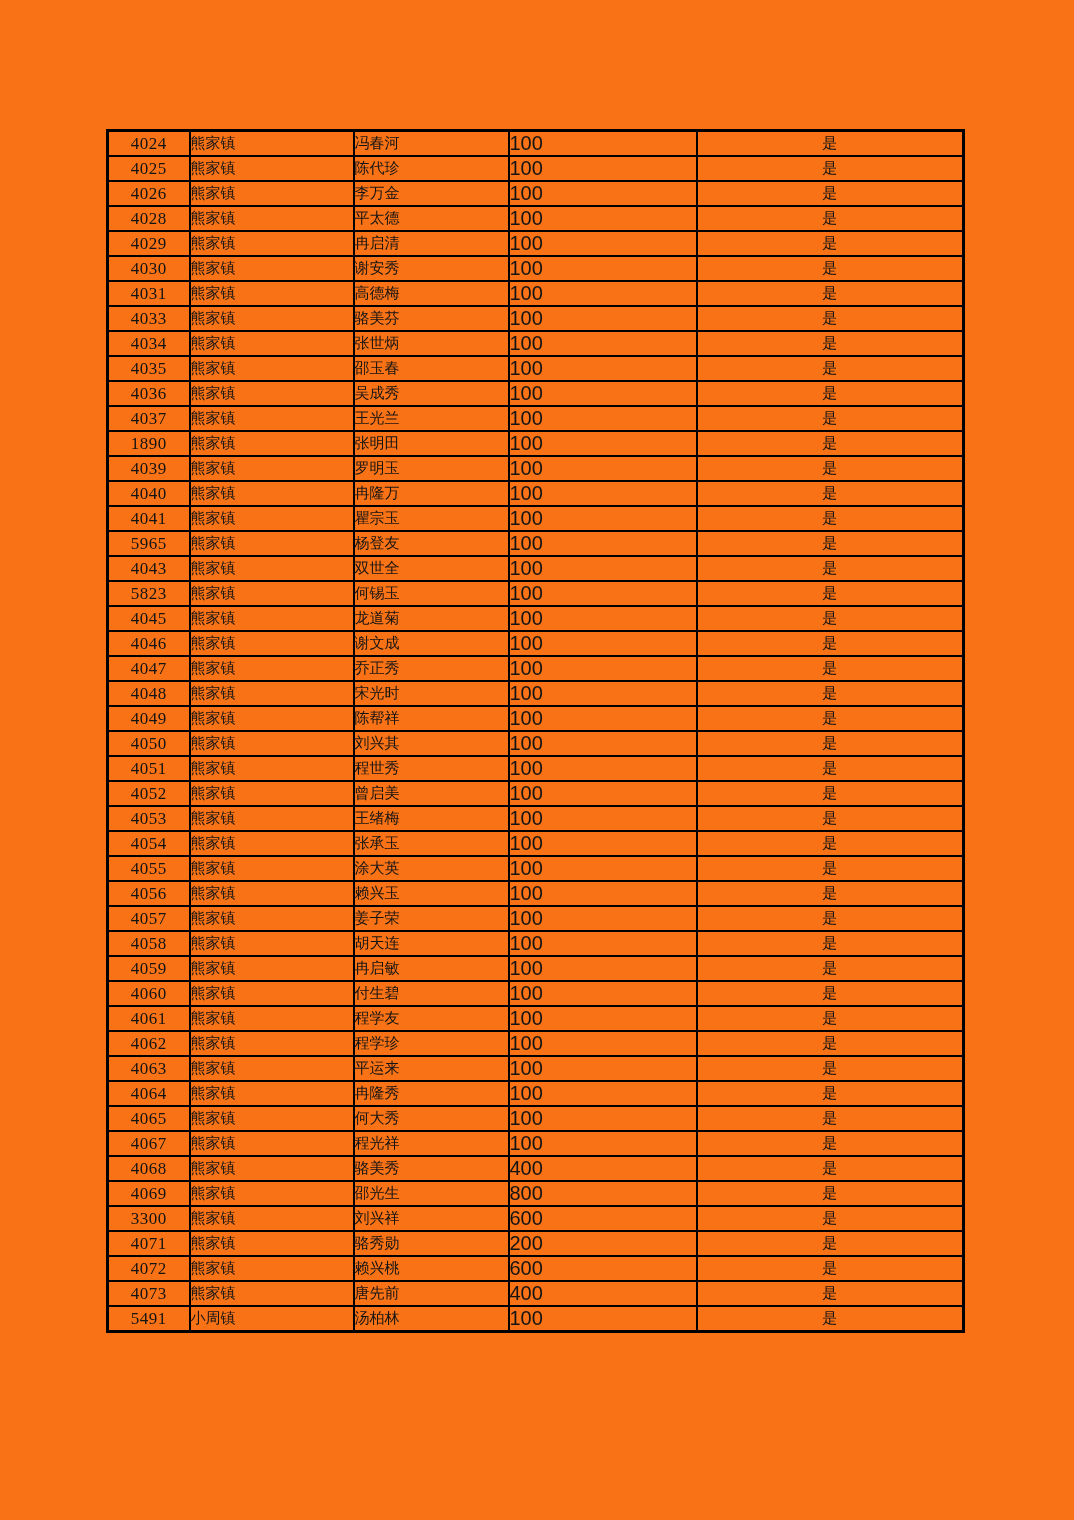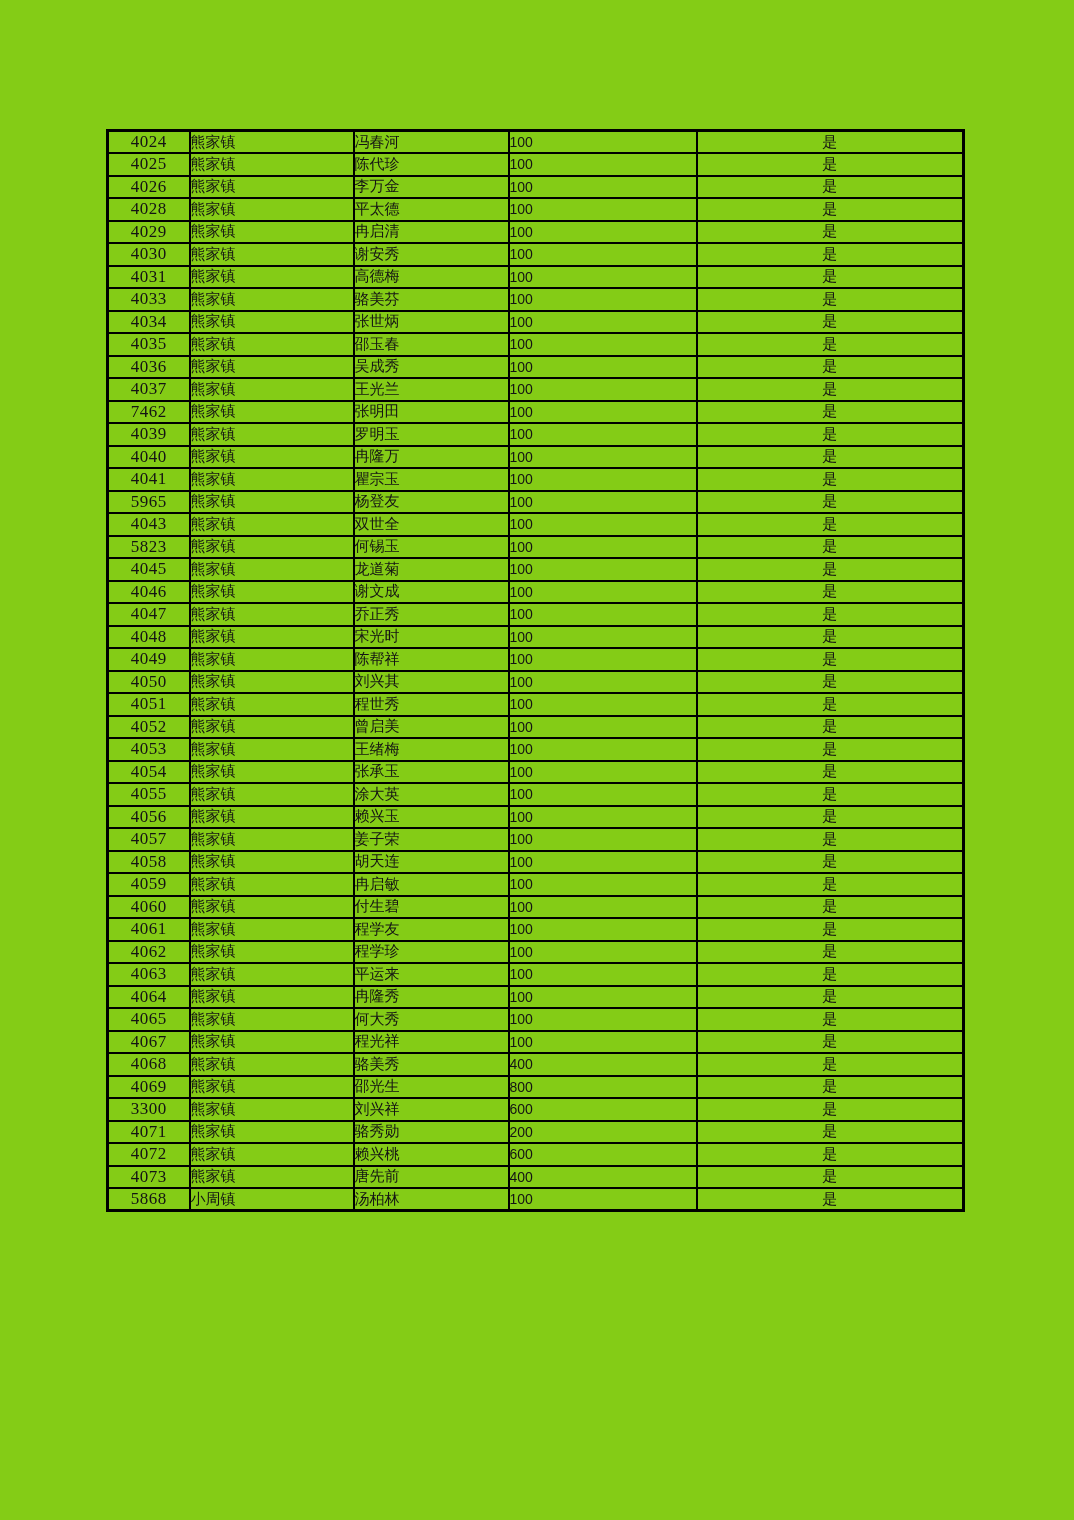--- a/index.html
+++ b/index.html
@@ -1,21 +1,21 @@
 <!DOCTYPE html>
 <html><head>
 <meta charset="utf-8">
 <style>
   * { box-sizing: border-box; }
   html, body { margin: 0; padding: 0; background: #ffffff; }
   .page {
     position: relative;
     width: 1074px;
     height: 1520px;
-    background: #84cc16;
+    background: #f97316;
     overflow: hidden;
     font-family: "DejaVu Serif", serif;
   }
   table.grid {
     position: absolute;
     left: 106px;
     top: 129px;
     width: 856px;
     border-collapse: collapse;
     table-layout: fixed;
@@ -39,21 +39,21 @@
   }
   .col-town, .col-name {
     text-align: left;
     padding-left: 4px;
     font-size: 15px;
     font-family: "DejaVu Serif", serif;
   }
   .col-amount {
     text-align: left;
     padding-left: 3px;
-    font-size: 14px;
+    font-size: 20px;
     font-family: "Liberation Sans", "DejaVu Sans", sans-serif;
     color: #111111;
   }
   .col-confirm {
     text-align: center;
     font-size: 15px;
     font-family: "DejaVu Serif", serif;
   }
 </style>
 </head>
@@ -147,21 +147,21 @@
     <td class="col-confirm">是</td>
   </tr>
         <tr>
     <td class="col-serial">4037</td>
     <td class="col-town">熊家镇</td>
     <td class="col-name">王光兰</td>
     <td class="col-amount">100</td>
     <td class="col-confirm">是</td>
   </tr>
         <tr>
-    <td class="col-serial">7462</td>
+    <td class="col-serial">1890</td>
     <td class="col-town">熊家镇</td>
     <td class="col-name">张明田</td>
     <td class="col-amount">100</td>
     <td class="col-confirm">是</td>
   </tr>
         <tr>
     <td class="col-serial">4039</td>
     <td class="col-town">熊家镇</td>
     <td class="col-name">罗明玉</td>
     <td class="col-amount">100</td>
@@ -392,21 +392,21 @@
     <td class="col-confirm">是</td>
   </tr>
         <tr>
     <td class="col-serial">4073</td>
     <td class="col-town">熊家镇</td>
     <td class="col-name">唐先前</td>
     <td class="col-amount">400</td>
     <td class="col-confirm">是</td>
   </tr>
         <tr>
-    <td class="col-serial">5868</td>
+    <td class="col-serial">5491</td>
     <td class="col-town">小周镇</td>
     <td class="col-name">汤柏林</td>
     <td class="col-amount">100</td>
     <td class="col-confirm">是</td>
   </tr>
       </tbody>
   </table>
 </div>
 
 </body></html>

